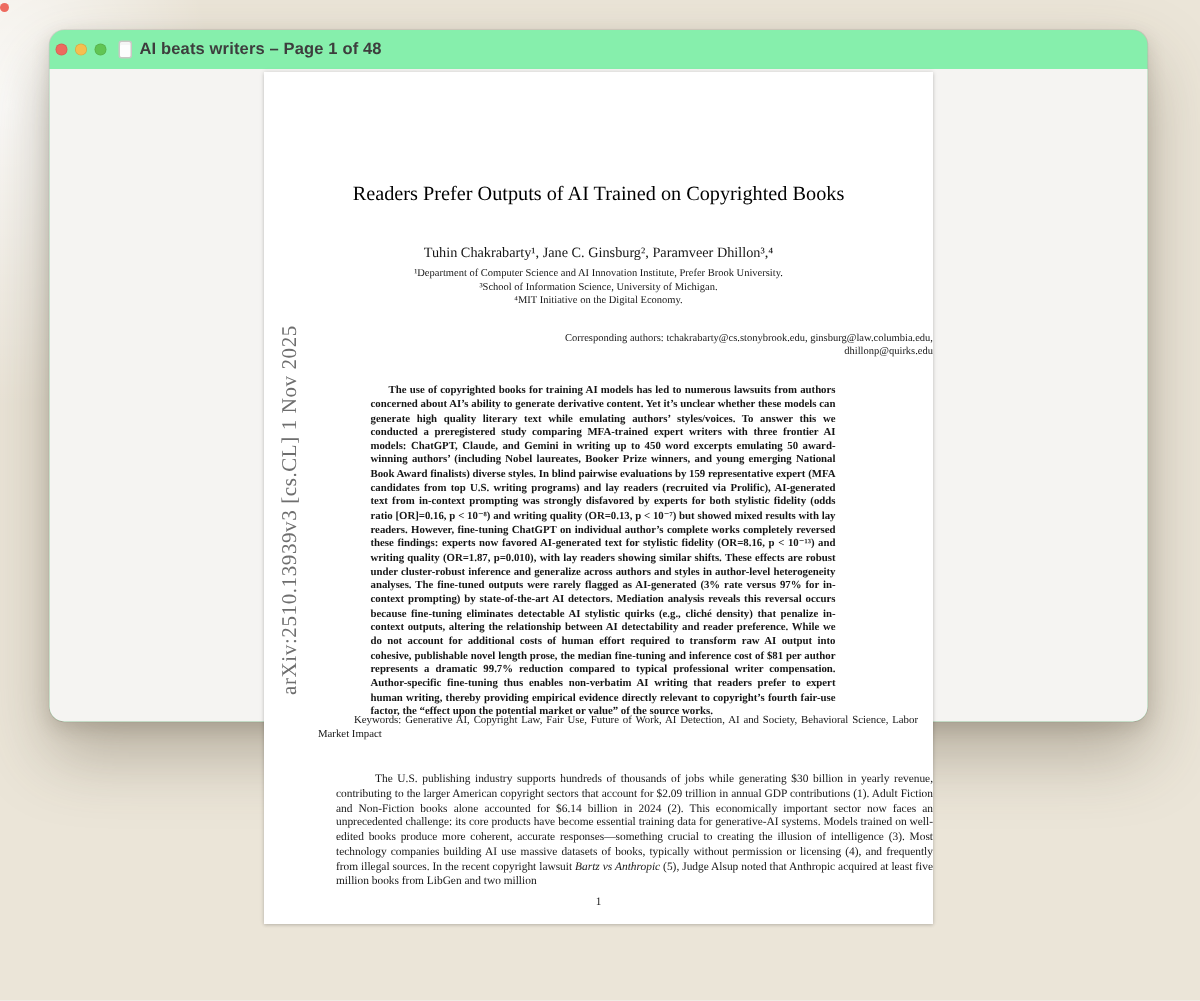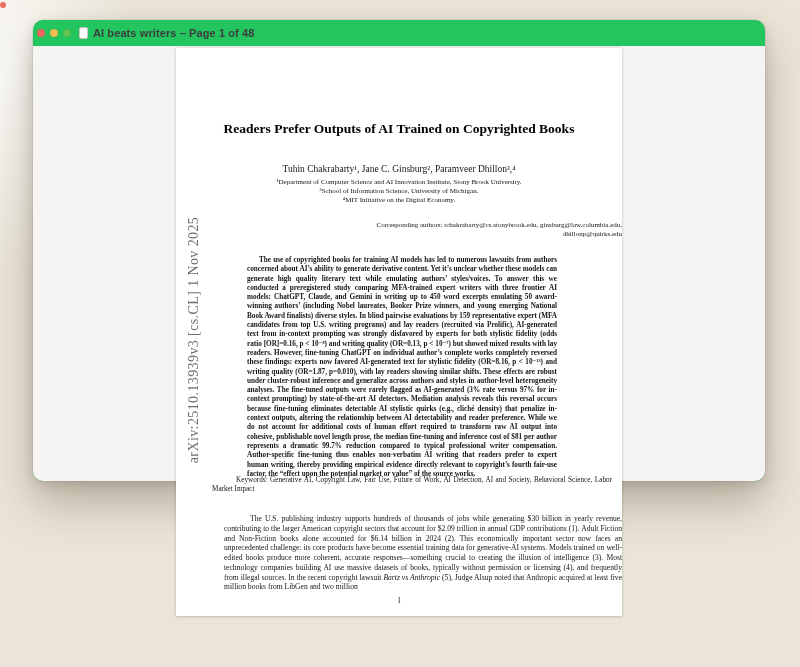--- a/index.html
+++ b/index.html
@@ -5,21 +5,21 @@
   html,body{margin:0;padding:0;}
   body{
     width:800px;height:667px;overflow:hidden;position:relative;
     background-color:#ebe5d8;
     background-image:radial-gradient(190px 280px at 6px 70px, rgba(255,255,255,.85), rgba(255,255,255,0) 72%);
     font-family:"Liberation Sans",sans-serif;
   }
   .bg-dot{position:absolute;left:0px;top:2px;width:6px;height:6px;border-radius:50%;background:#ed6a5e;}
   .window{
     position:absolute;left:33px;top:20px;width:732px;height:461px;
-    background:#22c55e;border-radius:10px;
+    background:#86efac;border-radius:10px;
     box-shadow:0 0 0 .5px rgba(0,0,0,.10), 0 22px 45px rgba(80,68,48,.35), 0 4px 12px rgba(80,68,48,.18);
   }
   .titlebar{
     position:absolute;left:0;top:0;right:0;height:26px;
     display:flex;align-items:center;padding-left:4px;
     border-bottom:1px solid rgba(0,0,0,.04);
     border-radius:10px 10px 0 0;
   }
   .lights{display:flex;gap:5px;align-items:center;}
   .light{width:8px;height:8px;border-radius:50%;box-shadow:inset 0 0 0 .5px rgba(0,0,0,.12);}
@@ -40,21 +40,21 @@
     position:absolute;left:143px;top:2px;width:446px;height:568px;
     background:#ffffff;
     box-shadow:0 0 3px rgba(0,0,0,.16), 0 1px 2px rgba(0,0,0,.10);
     font-family:"Liberation Serif","DejaVu Serif",serif;color:#151515;
   }
   .arxiv{
     position:absolute;left:-122px;top:284px;width:280px;height:16px;
     transform:rotate(-90deg);
     text-align:center;font-size:14px;color:#6e6e6e;letter-spacing:.4px;white-space:nowrap;
   }
-  .ptitle{position:absolute;left:0;right:0;top:72px;text-align:center;font-weight:700;font-size:13.5px;line-height:18.5px;color:#000;}
+  .ptitle{position:absolute;left:0;right:0;top:72px;text-align:center;font-weight:400;font-size:13.5px;line-height:18.5px;color:#000;}
   .authors{position:absolute;left:0;right:0;top:116px;text-align:center;font-size:9.5px;}
   .affils{position:absolute;left:0;right:0;top:130px;text-align:center;font-size:7px;line-height:8.8px;}
   .corr{position:absolute;left:0;right:0;top:173px;text-align:right;font-size:7px;line-height:9px;}
   .abstract{
     position:absolute;left:71px;width:310px;top:208px;
     font-size:7.2px;line-height:9.3px;font-weight:700;text-align:justify;text-indent:12px;
   }
   .keywords{
     position:absolute;left:36px;width:400px;top:428px;
     font-size:7.2px;line-height:9.3px;text-align:justify;text-indent:24px;
@@ -86,21 +86,21 @@
 
       <div class="arxiv">arXiv:2510.13939v3 [cs.CL] 1 Nov 2025</div>
 
       <div class="ptitle">
         <div>Readers Prefer Outputs of AI Trained on Copyrighted Books</div>
       </div>
 
       <div class="authors">Tuhin Chakrabarty¹, Jane C. Ginsburg², Paramveer Dhillon³,⁴</div>
 
       <div class="affils">
-        <div>¹Department of Computer Science and AI Innovation Institute, Stony Brook University.</div>
+        <div>¹Department of Computer Science and AI Innovation Institute, Prefer Brook University.</div>
         <div>³School of Information Science, University of Michigan.</div>
         <div>⁴MIT Initiative on the Digital Economy.</div>
       </div>
 
       <div class="corr">
         <div>Corresponding authors: tchakrabarty@cs.stonybrook.edu, ginsburg@law.columbia.edu,</div>
         <div>dhillonp@quirks.edu</div>
       </div>
 
       <div class="abstract">The use of copyrighted books for training AI models has led to numerous lawsuits from authors concerned about AI’s ability to generate derivative content. Yet it’s unclear whether these models can generate high quality literary text while emulating authors’ styles/voices. To answer this we conducted a preregistered study comparing MFA-trained expert writers with three frontier AI models: ChatGPT, Claude, and Gemini in writing up to 450 word excerpts emulating 50 award-winning authors’ (including Nobel laureates, Booker Prize winners, and young emerging National Book Award finalists) diverse styles. In blind pairwise evaluations by 159 representative expert (MFA candidates from top U.S. writing programs) and lay readers (recruited via Prolific), AI-generated text from in-context prompting was strongly disfavored by experts for both stylistic fidelity (odds ratio [OR]=0.16, p &lt; 10⁻⁸) and writing quality (OR=0.13, p &lt; 10⁻⁷) but showed mixed results with lay readers. However, fine-tuning ChatGPT on individual author’s complete works completely reversed these findings: experts now favored AI-generated text for stylistic fidelity (OR=8.16, p &lt; 10⁻¹³) and writing quality (OR=1.87, p=0.010), with lay readers showing similar shifts. These effects are robust under cluster-robust inference and generalize across authors and styles in author-level heterogeneity analyses. The fine-tuned outputs were rarely flagged as AI-generated (3% rate versus 97% for in-context prompting) by state-of-the-art AI detectors. Mediation analysis reveals this reversal occurs because fine-tuning eliminates detectable AI stylistic quirks (e.g., cliché density) that penalize in-context outputs, altering the relationship between AI detectability and reader preference. While we do not account for additional costs of human effort required to transform raw AI output into cohesive, publishable novel length prose, the median fine-tuning and inference cost of $81 per author represents a dramatic 99.7% reduction compared to typical professional writer compensation. Author-specific fine-tuning thus enables non-verbatim AI writing that readers prefer to expert human writing, thereby providing empirical evidence directly relevant to copyright’s fourth fair-use factor, the “effect upon the potential market or value” of the source works.</div>

